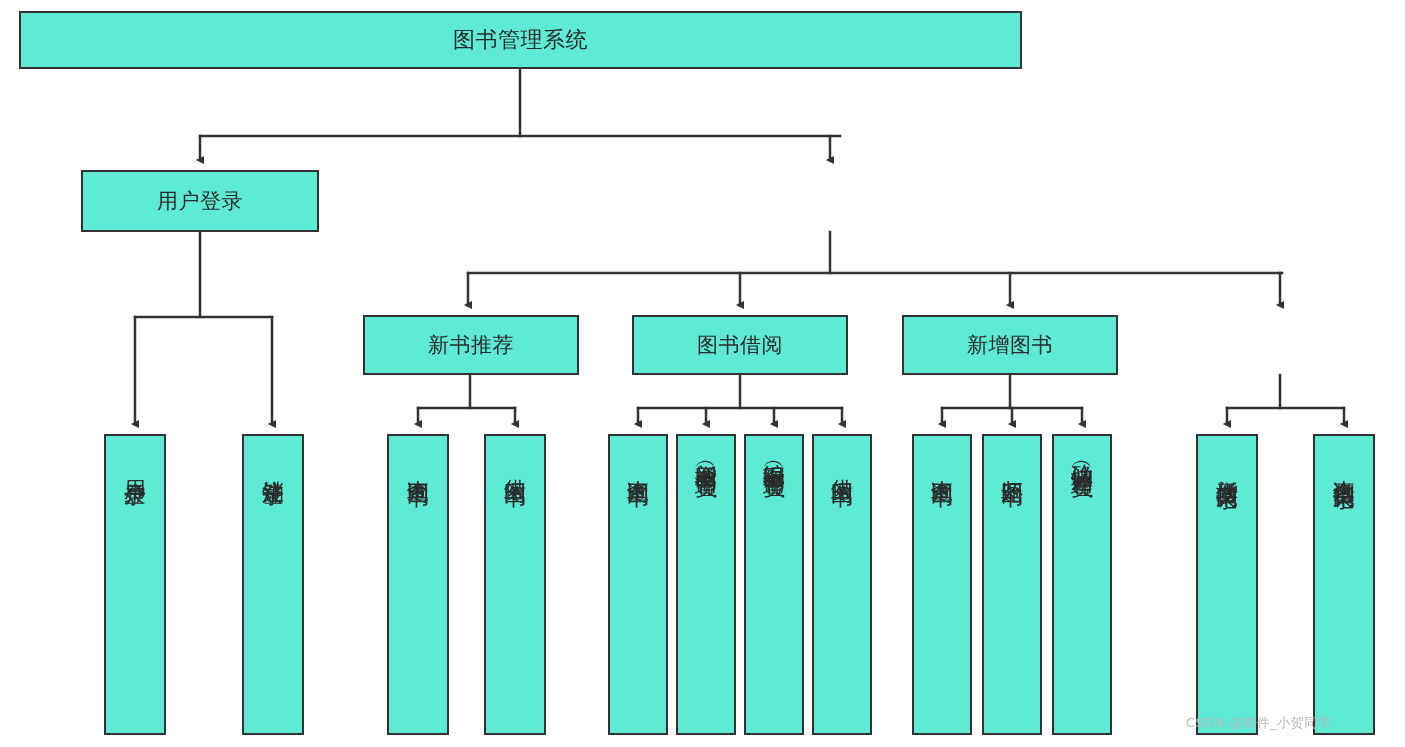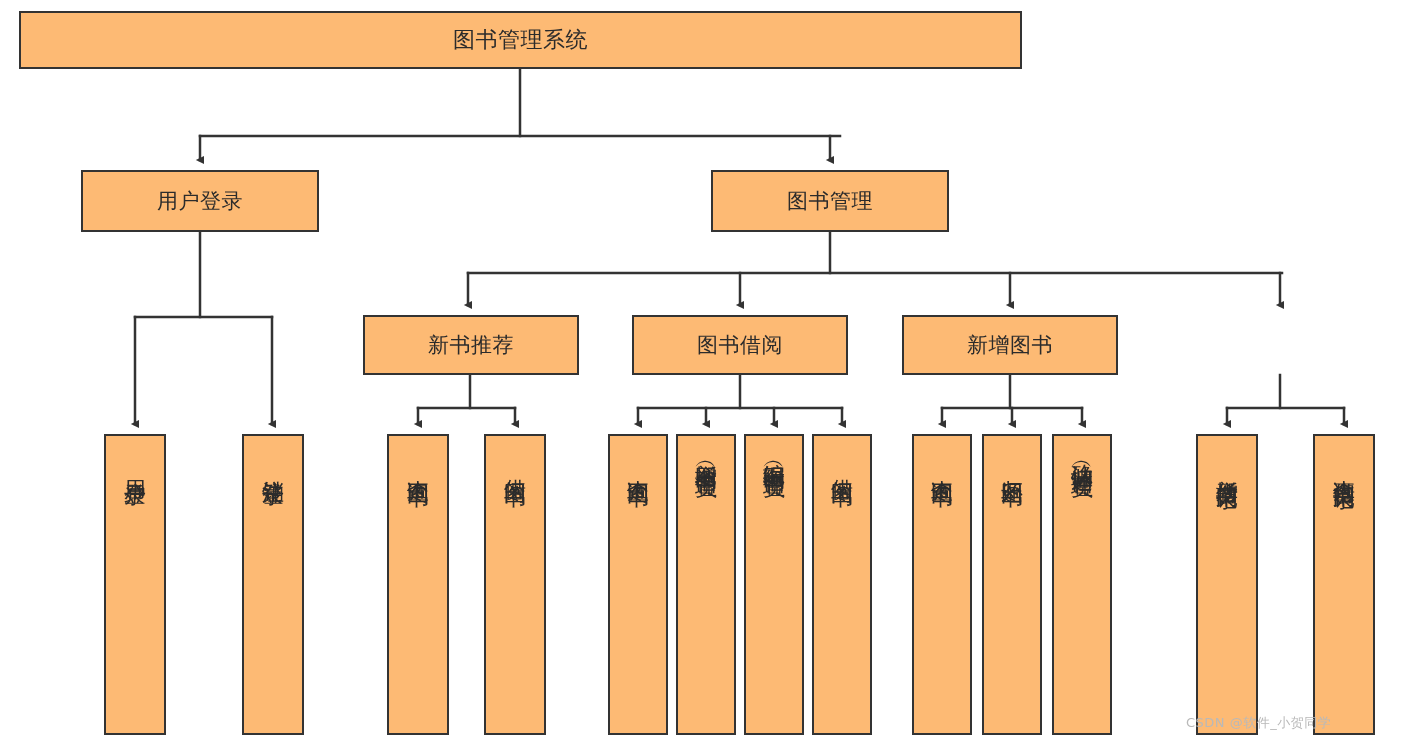--- a/index.html
+++ b/index.html
@@ -15,21 +15,21 @@
     position: relative;
     width: 1405px;
     height: 747px;
     background: #ffffff;
     overflow: hidden;
   }
   .node {
     position: absolute;
     box-sizing: border-box;
     border: 2.5px solid #333333;
-    background: #fdba74;
+    background: #5eead4;
     display: flex;
     align-items: center;
     justify-content: center;
     color: #2b2b2b;
   }
   .node .label {
     display: block;
     text-align: center;
     line-height: 1.05;
     letter-spacing: 0.5px;
@@ -129,23 +129,20 @@
     </g>
   </svg>
 
   <div class="node horiz root" style="left:19px; top:11px; width:1003px; height:58px;">
     <span class="label">图书管理系统</span>
   </div>
 
   <div class="node horiz" style="left:81px; top:170px; width:238px; height:62px;">
     <span class="label">用户登录</span>
   </div>
-  <div class="node horiz" style="left:711px; top:170px; width:238px; height:62px;">
-    <span class="label">图书管理</span>
-  </div>
 
   <div class="node horiz" style="left:363px; top:315px; width:216px; height:60px;justify-content:center;">
     <span class="label">新书推荐</span>
   </div>
   <div class="node horiz" style="left:632px; top:315px; width:216px; height:60px;">
     <span class="label">图书借阅</span>
   </div>
   <div class="node horiz" style="left:902px; top:315px; width:216px; height:60px;">
     <span class="label">新增图书</span>
   </div>

